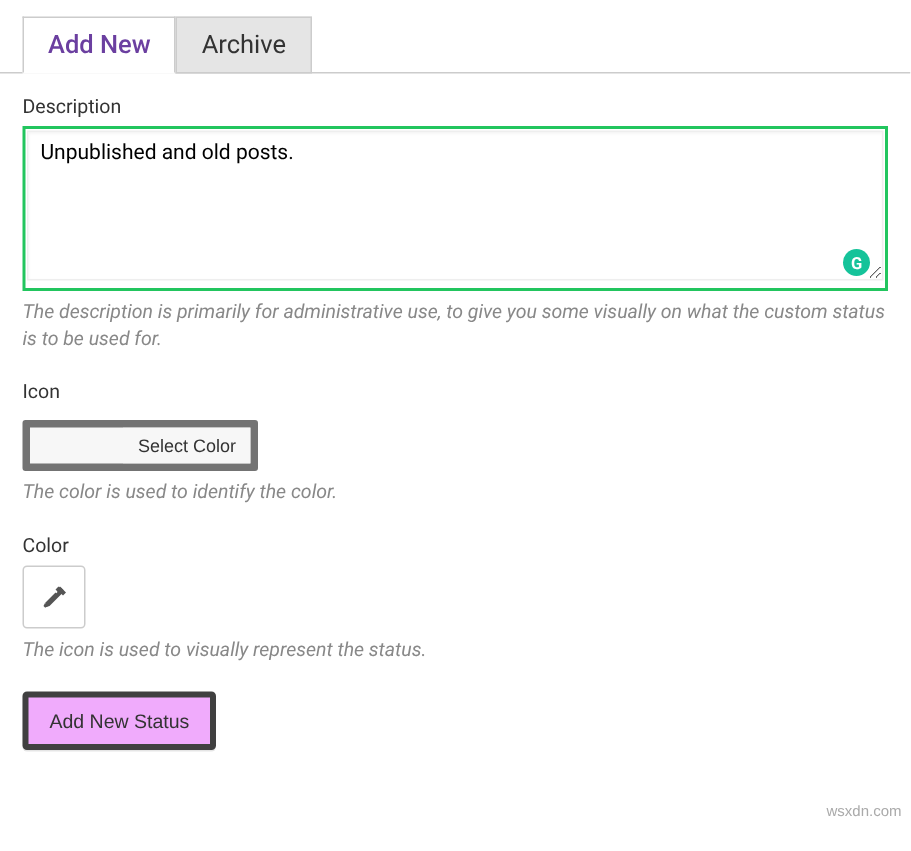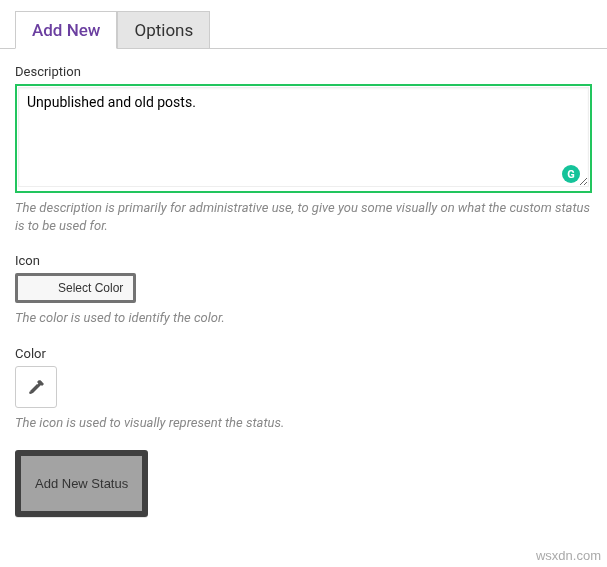--- a/index.html
+++ b/index.html
@@ -90,25 +90,26 @@
     }
     .help-text {
       font-style: italic;
       color: #888;
       font-size: 13px;
       margin-top: 6px;
       line-height: 1.4;
     }
     .color-picker {
       display: inline-flex;
-      border: 3px solid #737373;
+      border: 5px solid #737373;
       border-radius: 2px;
       overflow: hidden;
-      align-items: center;
+      align-items: flex-start;
       background: #f7f7f7;
+      padding-left: 32px;
     }
     .color-swatch {
       width: 30px;
       background: #5e4a8c;
       border-right: 1px solid #ccc;
     }
     .color-btn {
       padding: 5px 10px;
       background: #f7f7f7;
       border: none;
@@ -126,44 +127,44 @@
       align-items: center;
       justify-content: center;
       cursor: pointer;
     }
     .icon-picker svg {
       width: 20px;
       height: 20px;
       fill: #555;
     }
     .submit-btn {
-      background: #a3a3a3;
-      border: 6px solid #404040;
-      color: #333;
-      padding: 20px 14px;
+      background: #f0abfc;
+      border: 4px solid #404040;
+      color: #333;
+      padding: 8px 14px;
       font-size: 13px;
       border-radius: 3px;
       cursor: pointer;
       box-shadow: 0 1px 0 rgba(0,0,0,0.1);
     }
     .watermark {
       position: fixed;
-      bottom: 4px;
+      bottom: 20px;
       right: 6px;
-      font-size: 13px;
+      font-size: 10px;
       color: #aaa;
       font-family: Arial, sans-serif;
     }
   </style>
 </head>
 <body>
 
 <div class="tabs">
   <div class="tab active">Add New</div>
-  <div class="tab">Options</div>
+  <div class="tab">Archive</div>
 </div>
 
 <div class="form-container">
 
 
   <div class="form-group">
     <label class="form-label">Description</label>
     <div class="textarea-wrapper">
       <textarea class="textarea" style="">Unpublished and old posts.</textarea>
       <div class="grammarly-badge">G</div>

